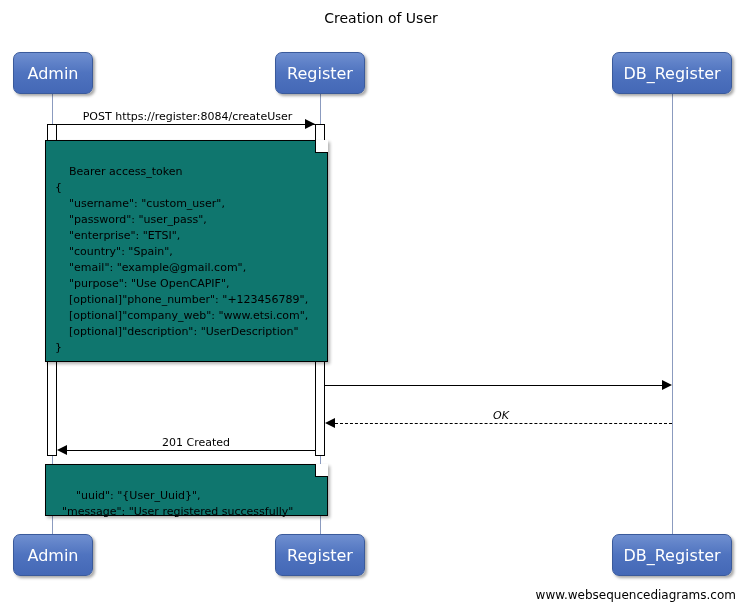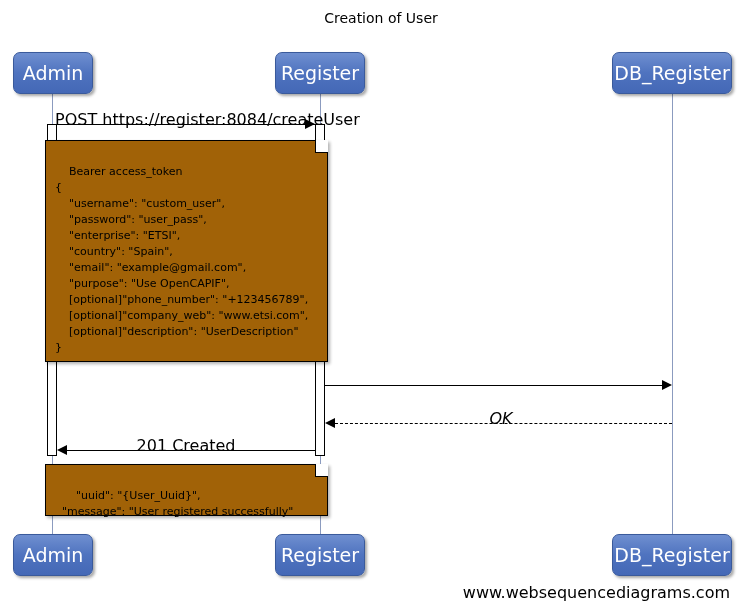--- a/index.html
+++ b/index.html
@@ -31,21 +31,21 @@
     font-family: "DejaVu Sans", sans-serif;
     margin-left: 8px;
   }
   .actor-box {
     position: absolute;
     box-sizing: border-box;
     border: 1px solid #3a5a9b;
     border-radius: 7px;
     background: linear-gradient(to bottom, #6f8fd0 0%, #4f73bf 50%, #4468b6 100%);
     color: #ffffff;
-    font-size: 19px;
+    font-size: 16px;
     display: flex;
     align-items: center;
     justify-content: center;
     box-shadow: 2px 2px 3px rgba(0,0,0,0.35);
   }
   .lifeline {
     position: absolute;
     width: 1px;
     background: #8b9bbf;
   }
@@ -71,29 +71,29 @@
     border-bottom: 5px solid transparent;
   }
   .arrow-head.right {
     border-left: 10px solid #000000;
   }
   .arrow-head.left {
     border-right: 10px solid #000000;
   }
   .msg-label {
     position: absolute;
-    font-size: 16px;
+    font-size: 11px;
     color: #000;
     white-space: nowrap;
     text-align: center;
   }
   .note {
     position: absolute;
     box-sizing: border-box;
-    background: #a16207;
+    background: #0f766e;
     border: 1px solid #000000;
     font-size: 11px;
     color: #000;
     padding: 7px 9px;
     line-height: 16px;
     white-space: pre;
     box-shadow: 2px 2px 3px rgba(0,0,0,0.30);
   }
   .note .fold {
     position: absolute;
@@ -101,23 +101,23 @@
     right: -1px;
     width: 12px;
     height: 12px;
     background: #ffffff;
     border-left: 1px solid #000;
     border-bottom: 1px solid #000;
     transform: none;
   }
   .footer {
     position: absolute;
-    right: 16px;
+    right: 10px;
     bottom: 8px;
-    font-size: 16px;
+    font-size: 12px;
     color: #000;
   }
 </style>
 </head>
 <body>
 
 <div id="diagram">
 
   <div class="title">Creation of User</div>
 
@@ -158,21 +158,21 @@
     <span class="fold"></span>
   </div>
 
   <div class="arrow-line" style="left:325px; top:385px; width:337px;"></div>
   <div class="arrow-head right" style="left:662px; top:380px;"></div>
 
   <div class="msg-label" style="left:330px; top:409px; width:342px;font-style:italic;">OK</div>
   <div class="arrow-line dashed" style="left:335px; top:423px; width:337px;"></div>
   <div class="arrow-head left" style="left:325px; top:418px;"></div>
 
-  <div class="msg-label" style="left:57px; top:436px; width:258px;">201 Created</div>
+  <div class="msg-label" style="left:67px; top:436px; width:258px;">201 Created</div>
   <div class="arrow-line" style="left:67px; top:450px; width:248px;"></div>
   <div class="arrow-head left" style="left:57px; top:445px;"></div>
 
   <div class="note" style="left:45px; top:464px; width:283px; height:52px;">
     <span>  "uuid": "{User_Uuid}",
   "message": "User registered successfully"</span>
     <span class="fold"></span>
   </div>
 
   <div class="actor-box" style="left:13px; top:534px; width:80px; height:42px;">

